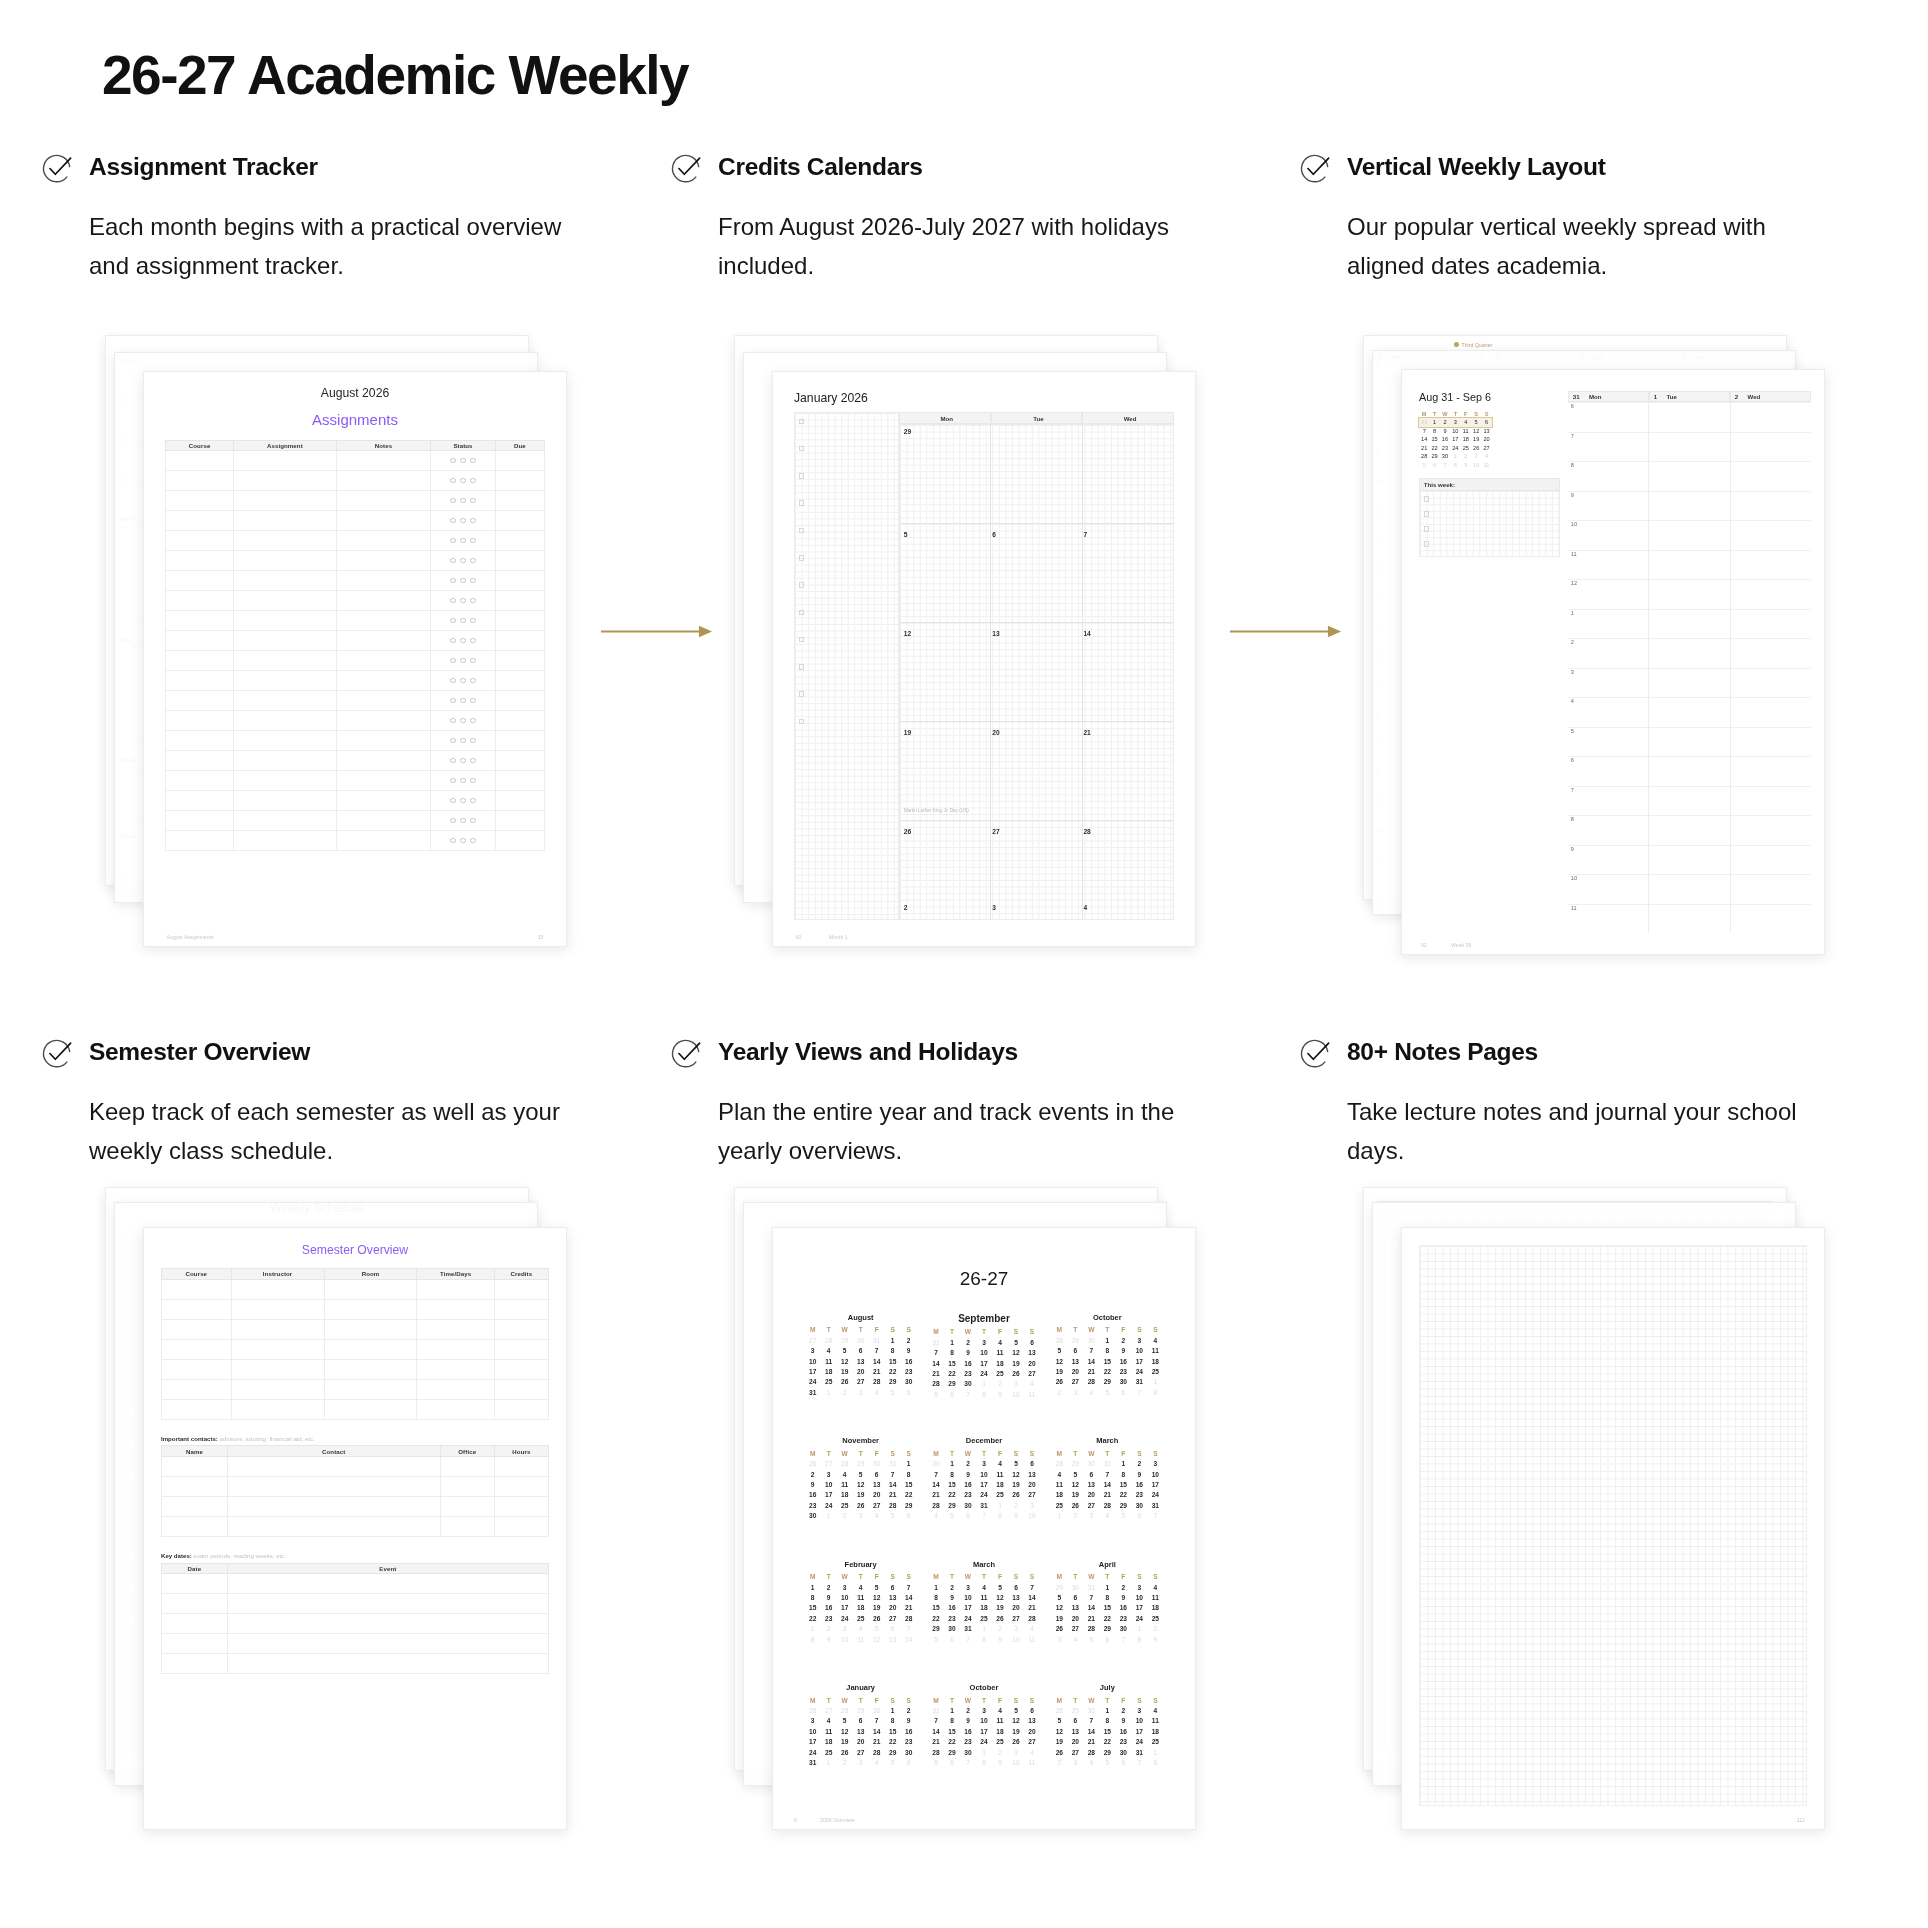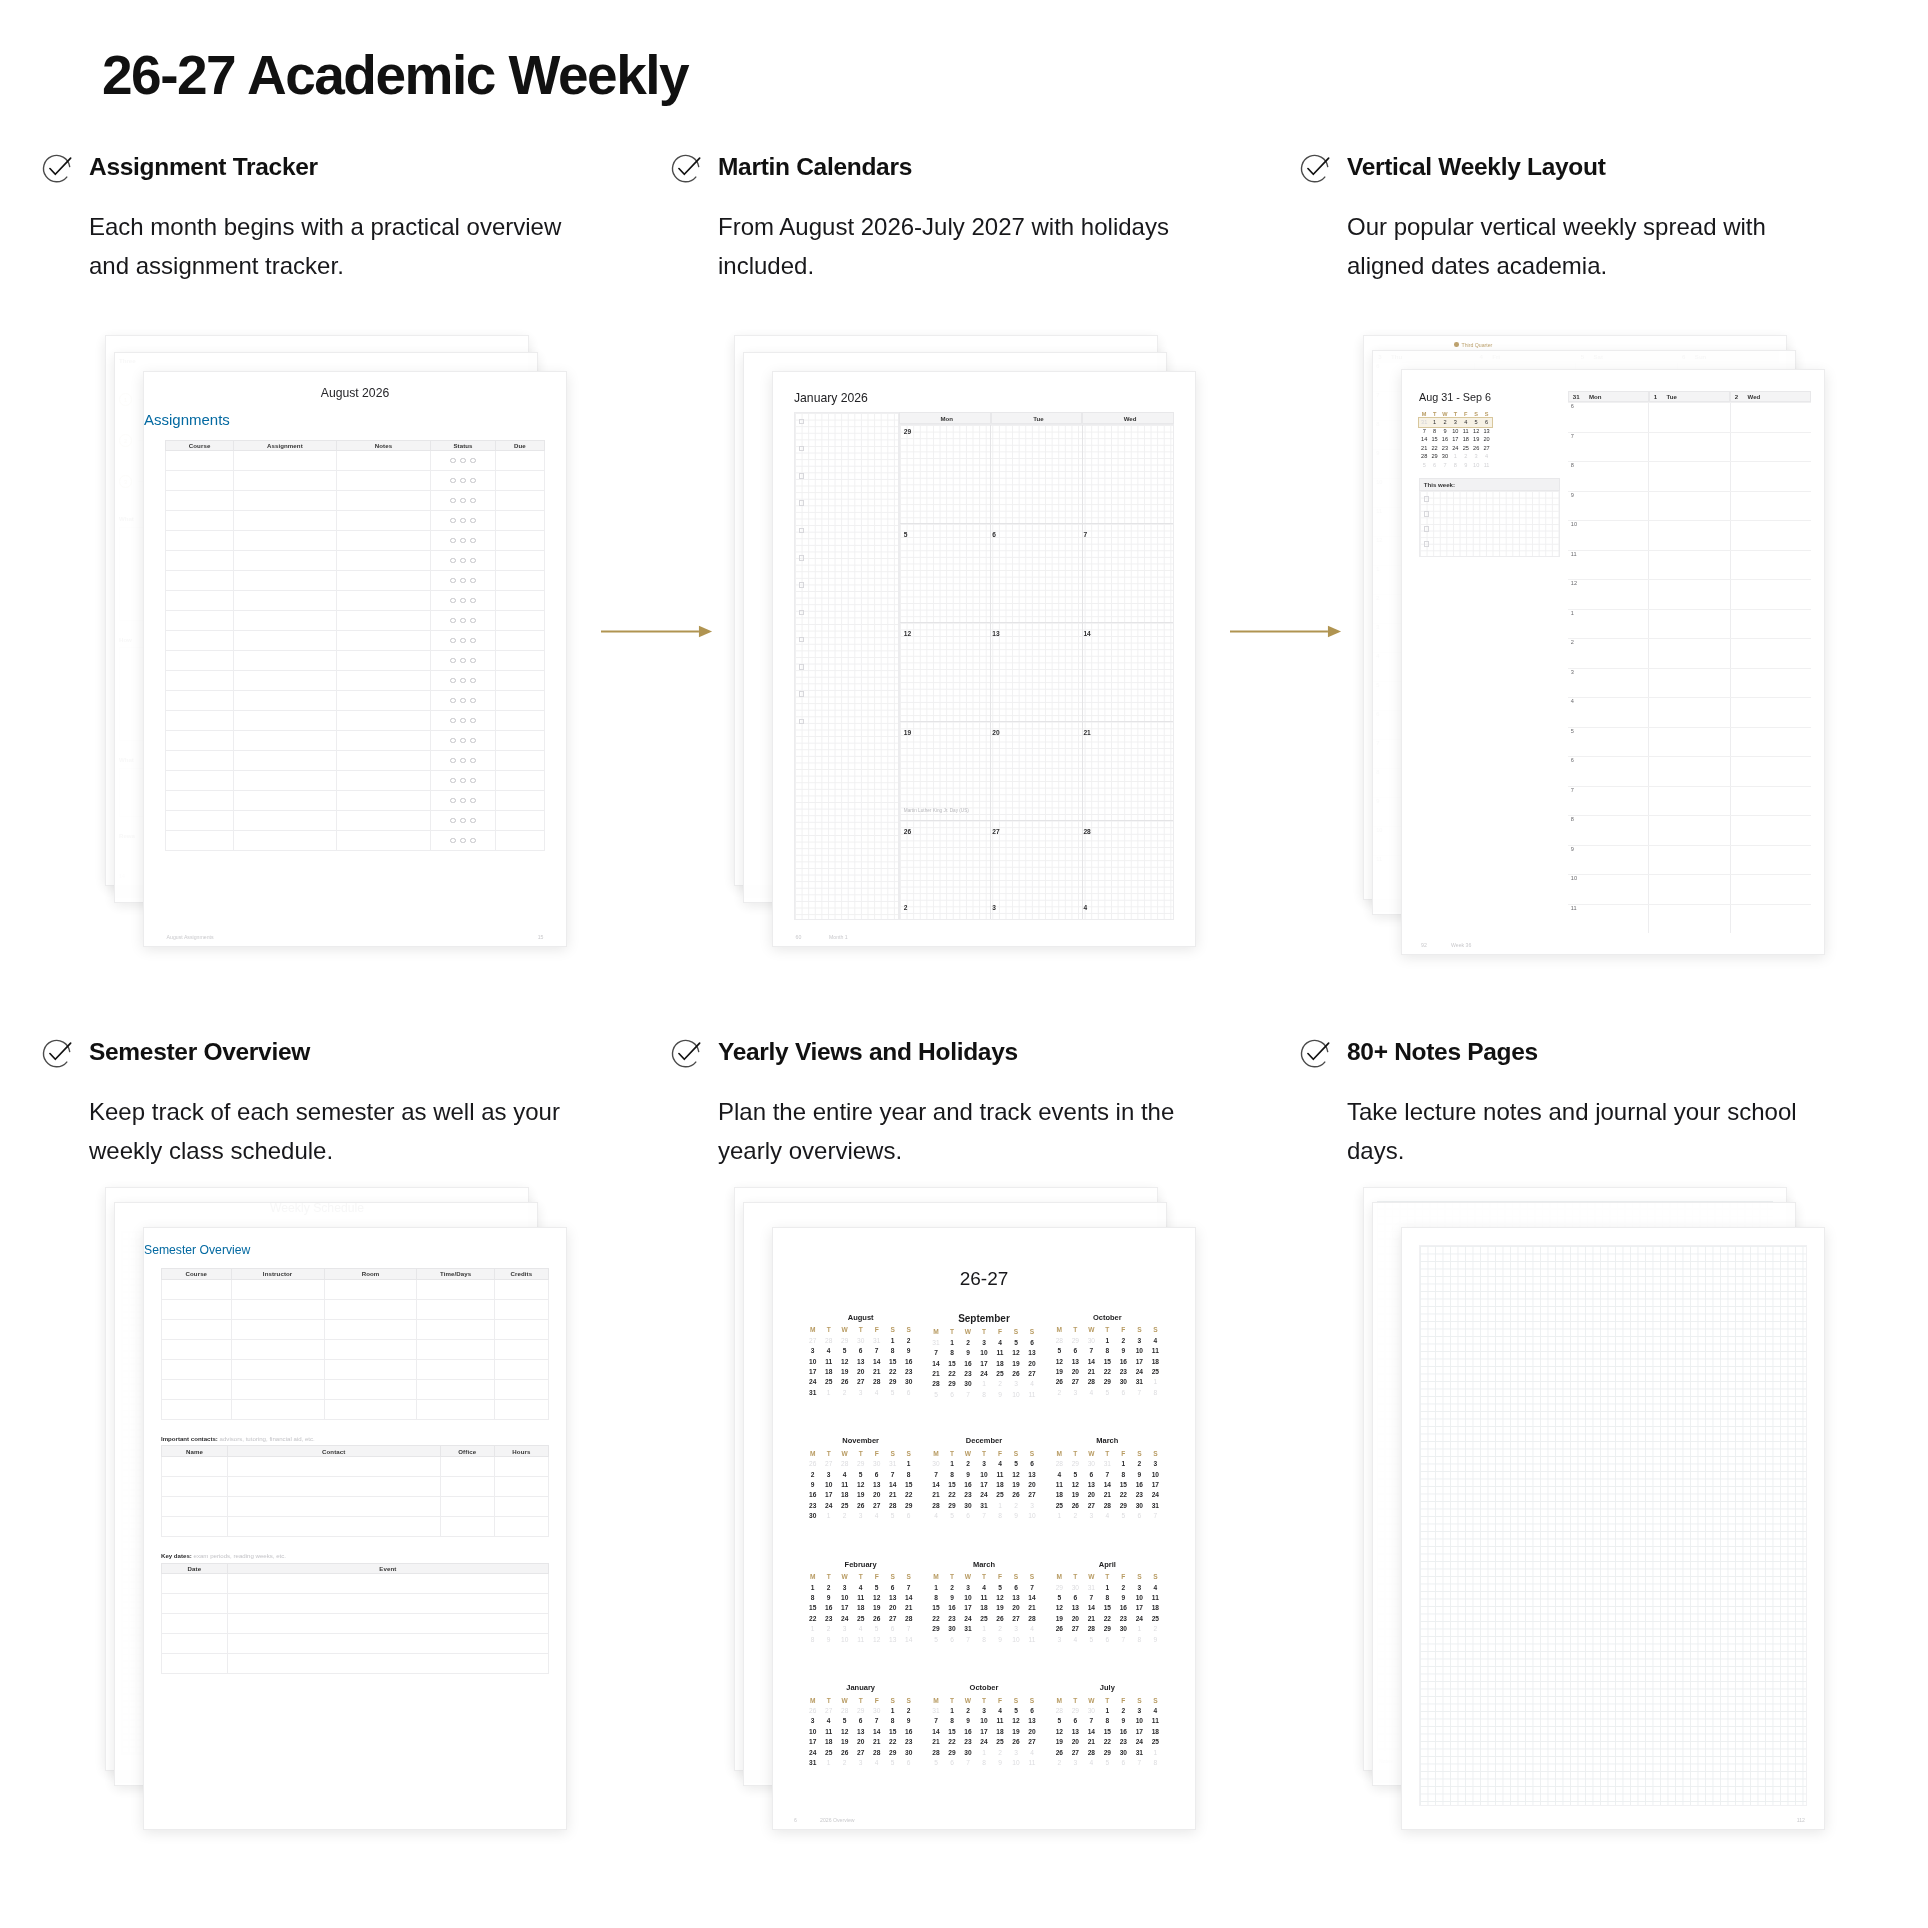--- a/index.html
+++ b/index.html
@@ -49,21 +49,21 @@
   .stack { position: absolute; }
   .sheet {
     position: absolute; background: #fff;
     border: 0.9px solid #ececed;
     box-shadow: 0 2.8px 13px rgba(0,0,0,0.10);
     overflow: hidden;
   }
   .sheet.back2 { opacity: .92; }
   .sheet.back1 { opacity: .96; }
   .mk-title { text-align: center; font-size: 12.2px; color: #26262a; }
-  .mk-sub { font-size: 15px; color: #0369a1; }
+  .mk-sub { text-align: center; font-size: 15px; color: #8b5cf6; }
   .mk-label { font-size: 6.1px; font-weight: 700; color: #3a3a3a; }
   .mk-faint { color: #c9c9cc; }
 
   
   table.mkt { border-collapse: collapse; width: 100%; }
   table.mkt th {
     background: #f4f4f5; border: 0.5px solid #e6e6e8;
     font-size: 6.1px; font-weight: 700; color: #333;
     height: 10.4px; letter-spacing: 0.1px;
   }
@@ -130,21 +130,21 @@
       </div>
 
       <div class="cell c1">
         <div class="feat-head">
           <span class="check-icon">
             <svg viewBox="0 0 34 34" width="32" height="32">
               <path d="M30.5 14.5 A14 14 0 1 0 27.4 25.6" fill="none" stroke="#4a4a4a" stroke-width="1.5" stroke-linecap="round"></path>
               <path d="M9.5 16.5 L15.2 22.6 L31.5 5.5" fill="none" stroke="#111" stroke-width="1.8" stroke-linecap="round" stroke-linejoin="round"></path>
             </svg>
           </span>
-          <div class="feat-title">Martin Calendars</div>
+          <div class="feat-title">Credits Calendars</div>
         </div>
         <div class="feat-desc">From August 2026-July 2027 with holidays included.</div>
       </div>
 
       <div class="cell c2">
         <div class="feat-head">
           <span class="check-icon">
             <svg viewBox="0 0 34 34" width="32" height="32">
               <path d="M30.5 14.5 A14 14 0 1 0 27.4 25.6" fill="none" stroke="#4a4a4a" stroke-width="1.5" stroke-linecap="round"></path>
               <path d="M9.5 16.5 L15.2 22.6 L31.5 5.5" fill="none" stroke="#111" stroke-width="1.8" stroke-linecap="round" stroke-linejoin="round"></path>

